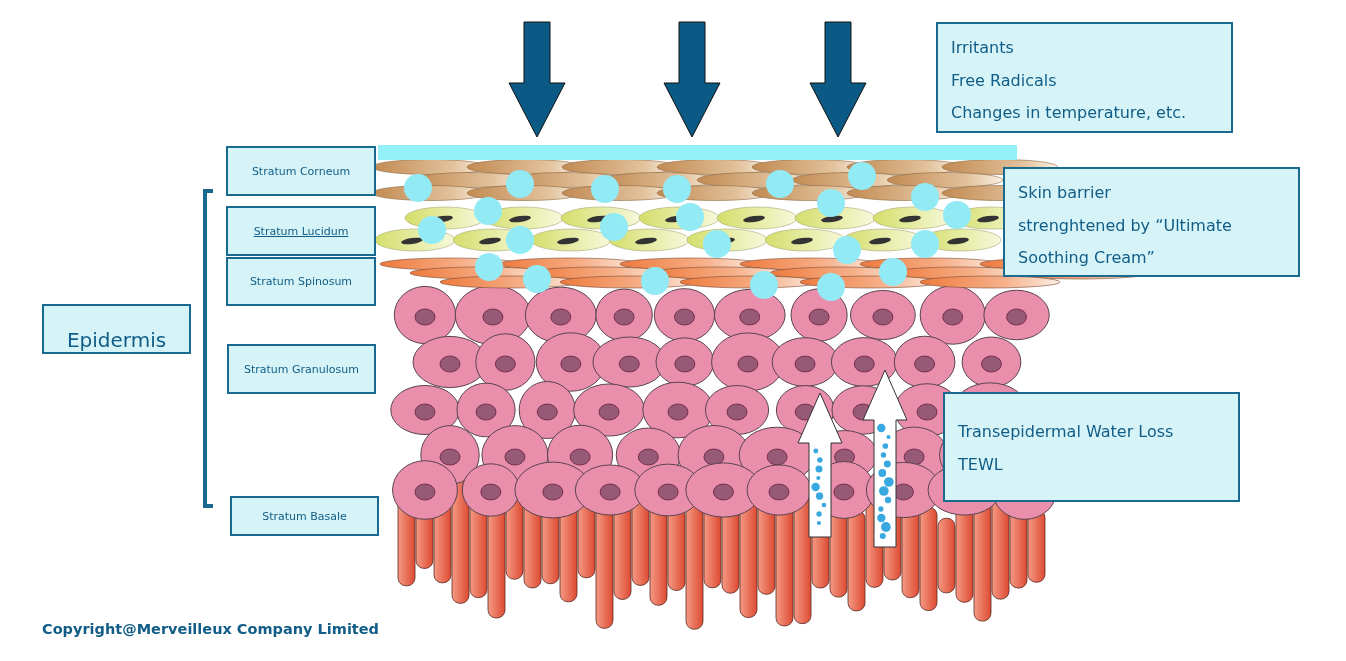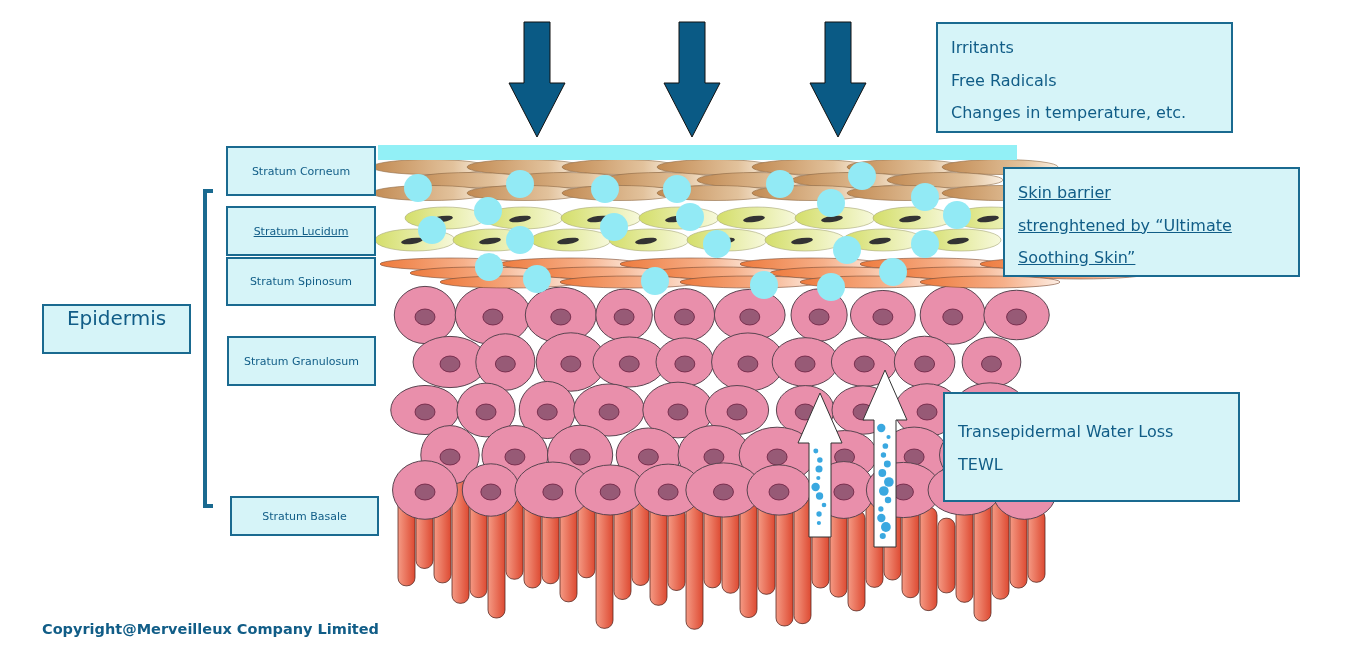--- a/index.html
+++ b/index.html
@@ -2,21 +2,21 @@
 <html><head>
 <meta charset="utf-8">
 <style>
   html, body { margin: 0; padding: 0; background: #ffffff; }
   body { width: 1346px; height: 661px; position: relative; overflow: hidden;
          font-family: "DejaVu Sans", "Liberation Sans", sans-serif; color: #115d87; }
   .box { position: absolute; background: #d6f4f8; border: 2px solid #1a6a90; box-sizing: border-box; }
   .layer-label { display: flex; align-items: center; justify-content: center; font-size: 11px; color: #115d87; }
   .callout { padding: 8px 13px; font-size: 16px; line-height: 32.5px; color: #115d87; }
   .callout div { white-space: nowrap; }
-  #epidermis { display:flex; align-items:flex-start; justify-content:center; font-size: 20px; }
+  #epidermis { display:flex; align-items:flex-end; justify-content:center; font-size: 20px; }
   #bracket { position:absolute; left:203px; top:189px; width:10px; height:319px;
              border-left:4px solid #1a6a90; border-top:4px solid #1a6a90; border-bottom:4px solid #1a6a90; box-sizing:border-box; }
   #copyright { position:absolute; left:42px; top:621px; font-size:14.5px; font-weight:bold; color:#115d87; white-space:nowrap; }
   #illus { position:absolute; left:0; top:0; }
 </style>
 </head>
 <body>
 
 <svg id="illus" width="1346" height="661" viewBox="0 0 1346 661">
   <defs>
@@ -315,40 +315,40 @@
 
 <div class="box layer-label" style="left:226px;top:146px;width:150px;height:50px;">
   <span>Stratum Corneum</span>
   </div>
 <div class="box layer-label" style="left:226px;top:206px;width:150px;height:50px;text-decoration:underline;">
   <span>Stratum Lucidum</span>
   </div>
 <div class="box layer-label" style="left:226px;top:257px;width:150px;height:49px;align-items:center;">
   <span>Stratum Spinosum</span>
   </div>
-<div class="box layer-label" style="left:227px;top:336px;width:149px;height:50px;">
+<div class="box layer-label" style="left:227px;top:344px;width:149px;height:50px;">
   <span>Stratum Granulosum</span>
   </div>
 <div class="box layer-label" style="left:230px;top:496px;width:149px;height:40px;">
   <span>Stratum Basale</span>
   </div>
 
 <div id="epidermis" class="box" style="left:42px;top:304px;width:149px;height:50px;">
   <span>Epidermis</span>
   </div>
 <div id="bracket"></div>
 
 <div class="box callout" style="left:936px;top:22px;width:297px;height:111px;">
   <div>Irritants</div>
   <div>Free Radicals</div>
   <div>Changes in temperature, etc.</div>
 </div>
-<div class="box callout" style="left:1003px;top:167px;width:297px;height:110px;text-decoration:underline;">
+<div class="box callout" style="left:1003px;top:167px;width:297px;height:110px;">
   <div>Skin barrier</div>
   <div>strenghtened by “Ultimate</div>
-  <div>Soothing Skin”</div>
+  <div>Soothing Cream”</div>
 </div>
 <div class="box callout" style="left:924px;top:392px;width:297px;height:110px;padding-top:22px;margin-left:19px;">
   <div>Transepidermal Water Loss</div>
   <div>TEWL</div>
 </div>
 
 <div id="copyright">Copyright@Merveilleux Company Limited</div>
 
 </body></html>

